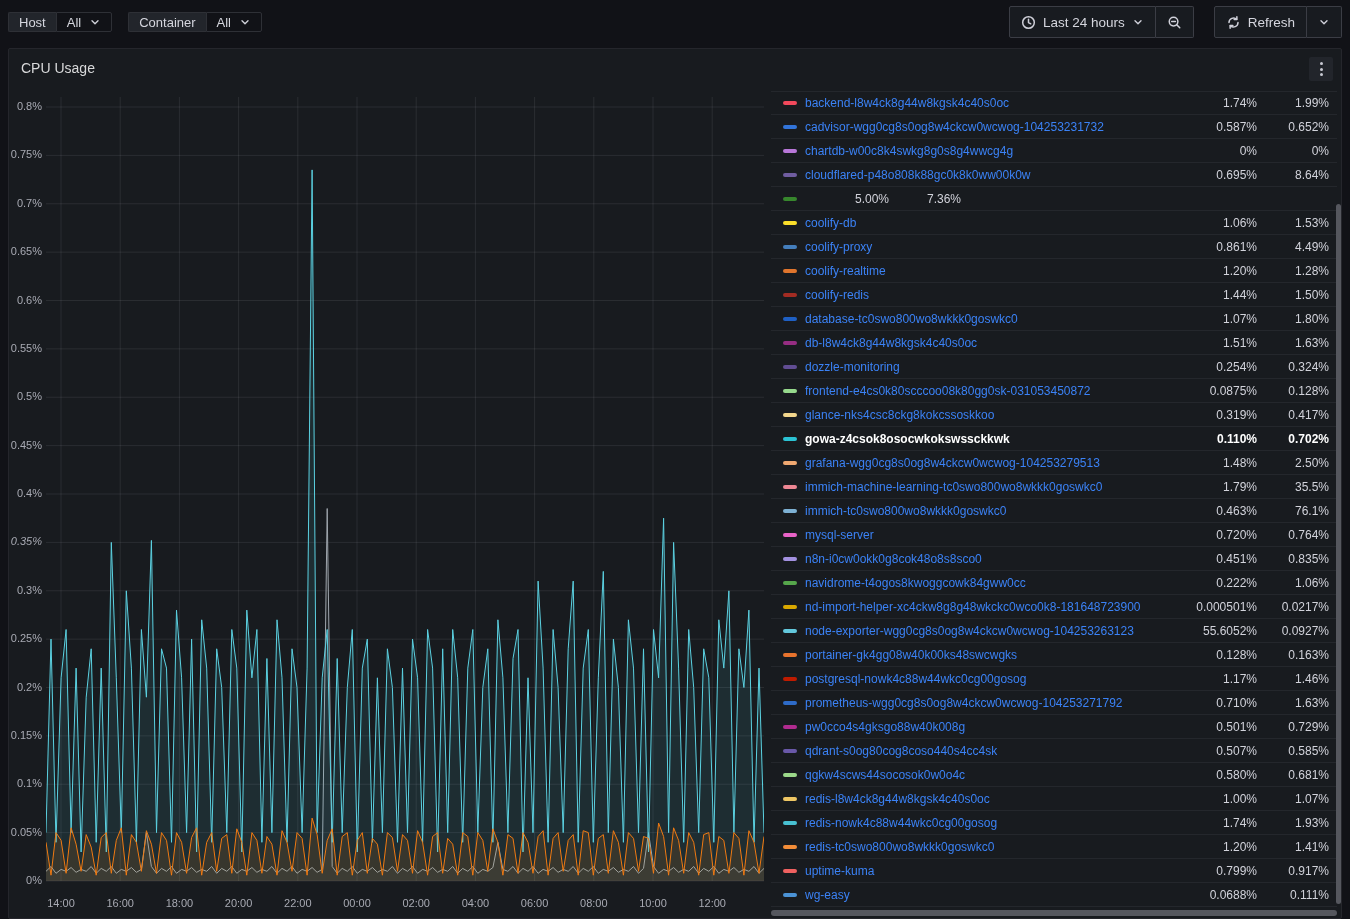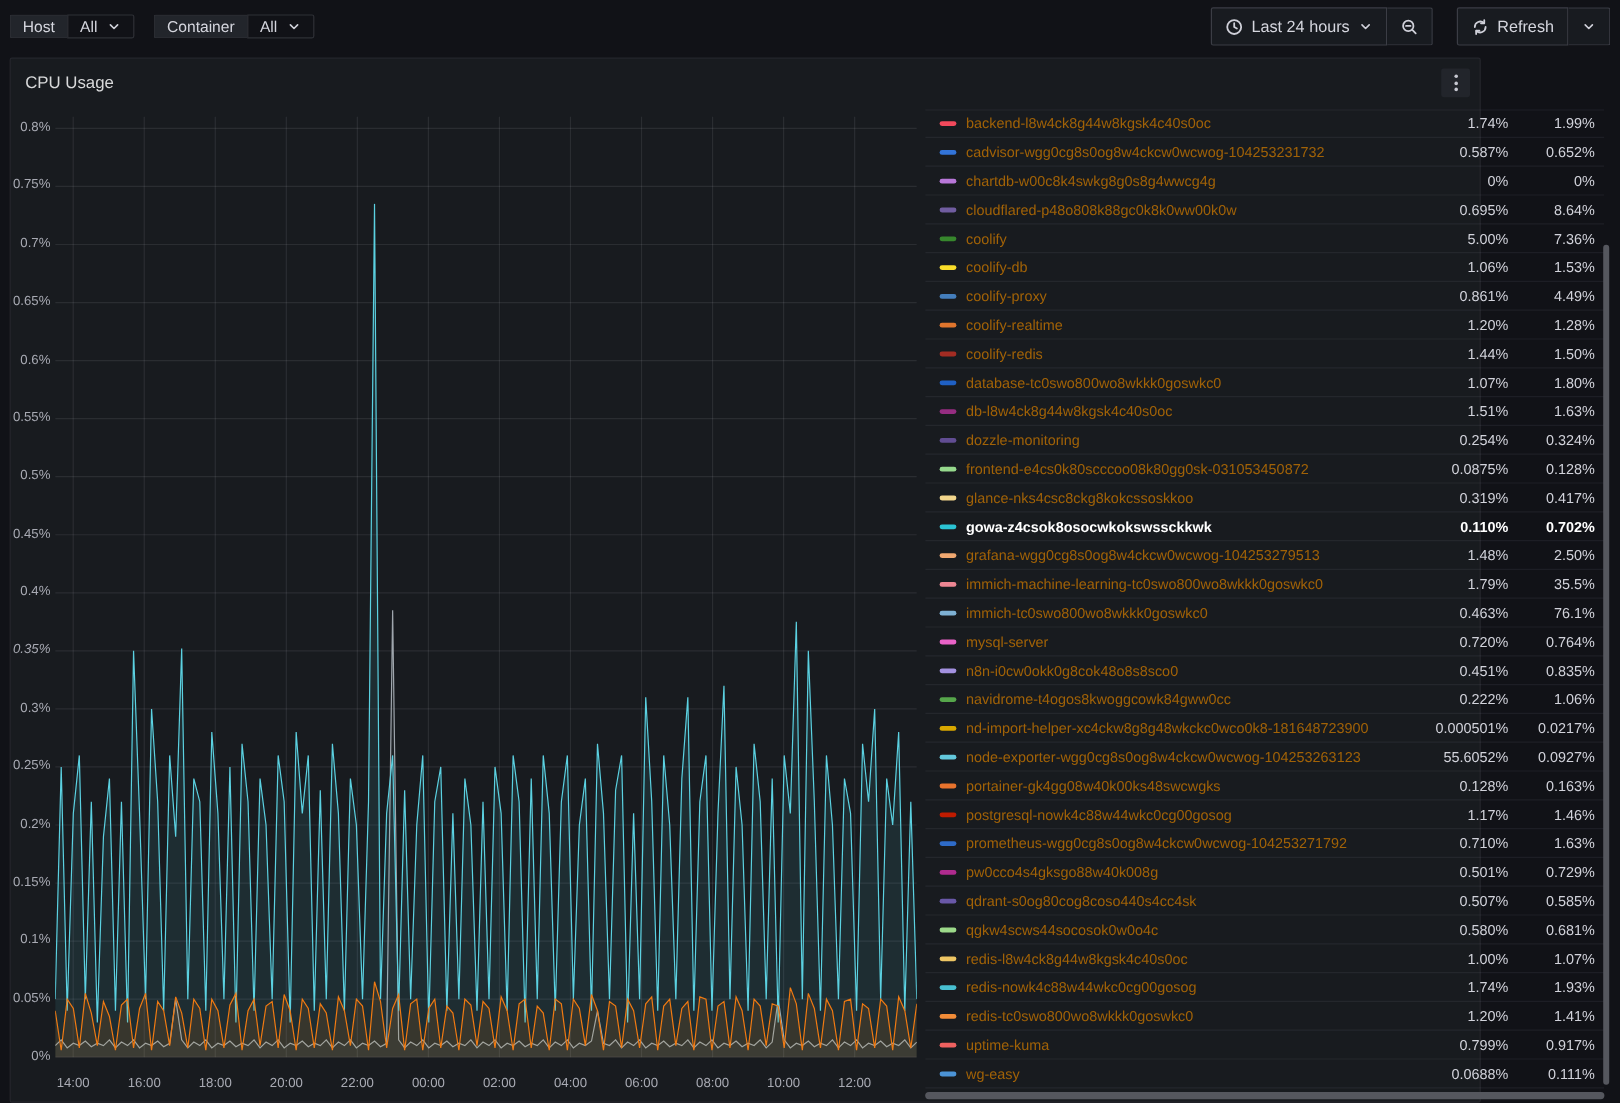--- a/index.html
+++ b/index.html
@@ -20,21 +20,21 @@
   .btn-group { display:flex; }
   .tb-btn { display:flex; align-items:center; gap:7px; height:32px; padding:0 11px;
     background:#181B20; border:1px solid #3B3D45; border-radius:2px;
     font-size:13.5px; font-weight:500; color:#D5D6DE; cursor:pointer; }
   .btn-group .tb-btn + .tb-btn { border-left:none; border-radius:0 2px 2px 0; }
   .btn-group .tb-btn:first-child { border-radius:2px 0 0 2px; }
   .icon { display:inline-flex; }
   .icon svg { stroke:#CFD0D9; fill:none; stroke-width:1.6; stroke-linecap:round; stroke-linejoin:round; }
 
   
-  .panel { position:absolute; left:8px; top:48px; width:1226px; height:871px;
+  .panel { position:absolute; left:8px; top:48px; width:1334px; height:871px;
     background:#181B1F; border:1px solid #25262C; border-radius:2px;padding-left:30px; }
   .panel-title { position:absolute; left:12px; top:11px; font-size:14px; font-weight:500;
     color:#D8D9DA; cursor:pointer; }
   .kebab-btn { position:absolute; right:8px; top:8px; width:24px; height:24px;
     background:#22252B; border:none; border-radius:2px; cursor:pointer;
     display:flex; align-items:center; justify-content:center; flex-direction:column; gap:2.5px; }
   .kebab-btn i { width:3px; height:3px; border-radius:50%; background:#C7C8D1; display:block; }
 
   
   #chart-svg { position:absolute; left:37px; top:48px; }
@@ -42,21 +42,21 @@
     font-size:11px; color:#A8AAB3; }
   .x-axis-label { position:absolute; width:50px; text-align:center;
     font-size:11px; color:#A8AAB3; top:848px; }
 
   
   .legend { position:absolute; left:762px; top:42px; width:566px; height:817px; overflow:hidden; }
   .legend-row { display:flex; align-items:center; height:24px; padding:0 8px 0 12px;
     border-bottom:1px solid rgba(204,204,220,0.07); cursor:pointer; }
   .legend-row:first-child { border-top:1px solid rgba(204,204,220,0.07); }
   .swatch { width:14px; height:4px; border-radius:2px; margin-right:8px; flex:none; }
-  .series-name { flex:1; font-size:12px; color:#a16207; white-space:nowrap; overflow:hidden; }
+  .series-name { flex:1; font-size:12px; color:#3b82f6; white-space:nowrap; overflow:hidden; }
   .series-val { width:84px; text-align:right; font-size:12px; color:#D2D3DB; flex:none; }
   .series-val.v2 { width:72px; }
   .legend-row.highlight .series-name,
   .legend-row.highlight .series-val { color:#FFFFFF; font-weight:700; }
   .legend-vscroll { position:absolute; left:1327px; top:155px; width:5px; height:700px;
     background:#55575E; border-radius:3px; cursor:pointer; }
   .legend-hscroll { position:absolute; left:762px; top:861px; width:566px; height:6px;
     background:#55575E; border-radius:3px; cursor:pointer; }
 </style>
 </head>
@@ -231,21 +231,20 @@
         <span class="series-val v2">0%</span>
       </div>
       <div class="legend-row">
         <span class="swatch" style="background: rgb(112, 93, 160);"></span>
         <span class="series-name">cloudflared-p48o808k88gc0k8k0ww00k0w</span>
         <span class="series-val">0.695%</span>
         <span class="series-val v2">8.64%</span>
       </div>
       <div class="legend-row">
         <span class="swatch" style="background: rgb(55, 135, 45);"></span>
-        <span class="series-name">coolify</span>
         <span class="series-val">5.00%</span>
         <span class="series-val v2">7.36%</span>
       </div>
       <div class="legend-row">
         <span class="swatch" style="background: rgb(250, 222, 42);"></span>
         <span class="series-name">coolify-db</span>
         <span class="series-val">1.06%</span>
         <span class="series-val v2">1.53%</span>
       </div>
       <div class="legend-row">

